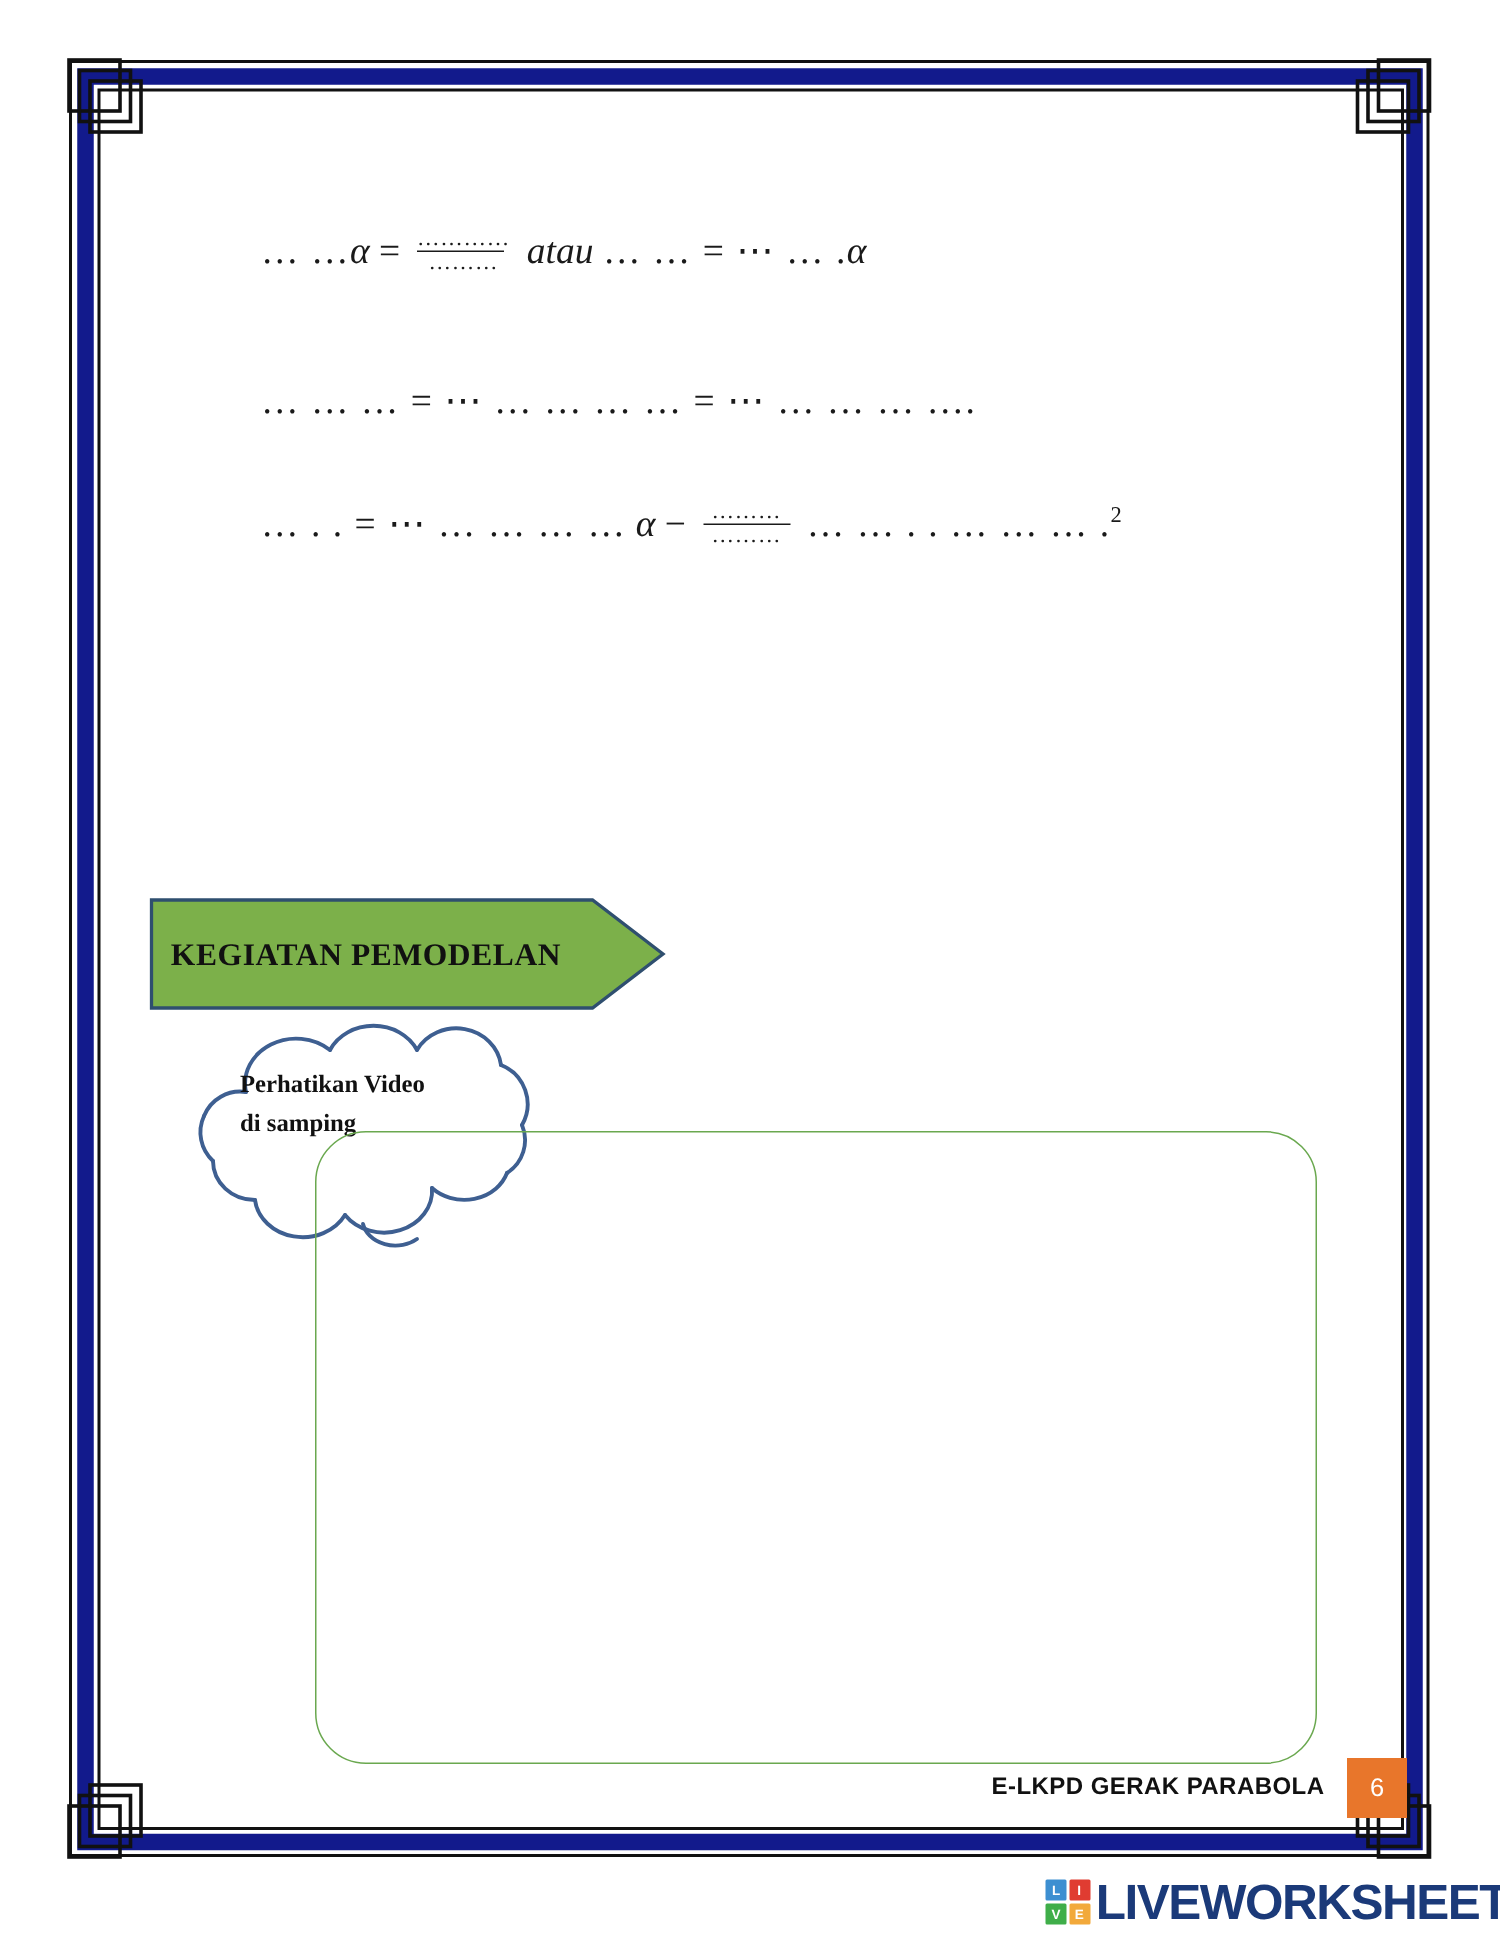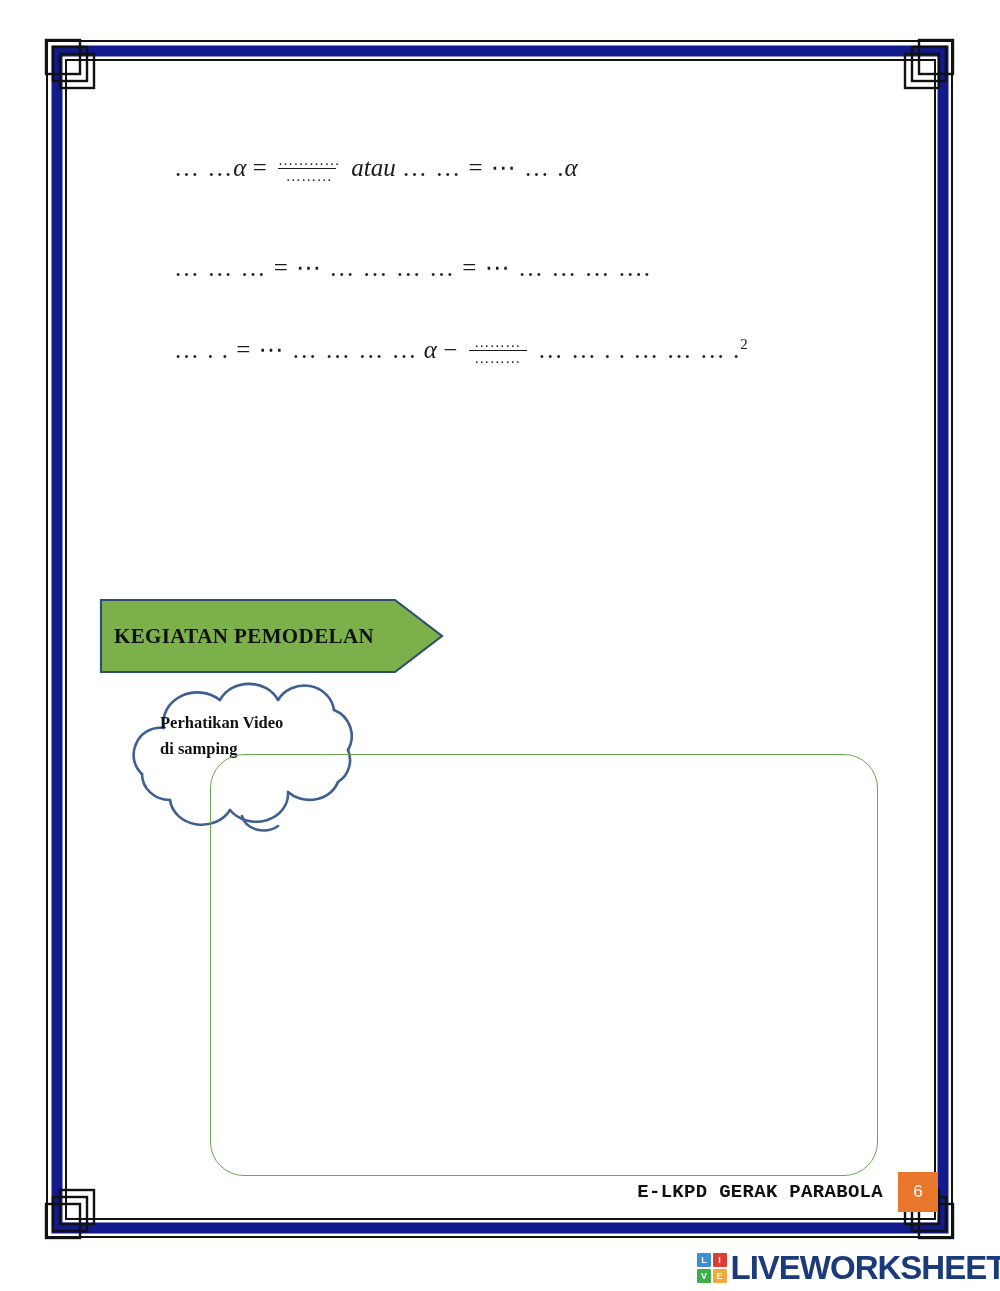--- a/index.html
+++ b/index.html
@@ -142,23 +142,23 @@
     position: absolute;
     left: 440px;
     top: 1125px;
     width: 436px;
     height: 44px;
     display: flex;
     align-items: center;
     justify-content: flex-end;
   }
   #footer-title {
-    font-family: Liberation Mono, monospace;
-    font-weight: bold;
-    font-size: 19px;
+    font-family: Liberation Sans, sans-serif;
+    font-weight: bold;
+    font-size: 16px;
     letter-spacing: 0.3px;
     color: #111111;
     margin-right: 15px;
   }
   #page-number-box {
     width: 40px;
     height: 40px;
     background: #e8762b;
     color: #ffffff;
     display: flex;

